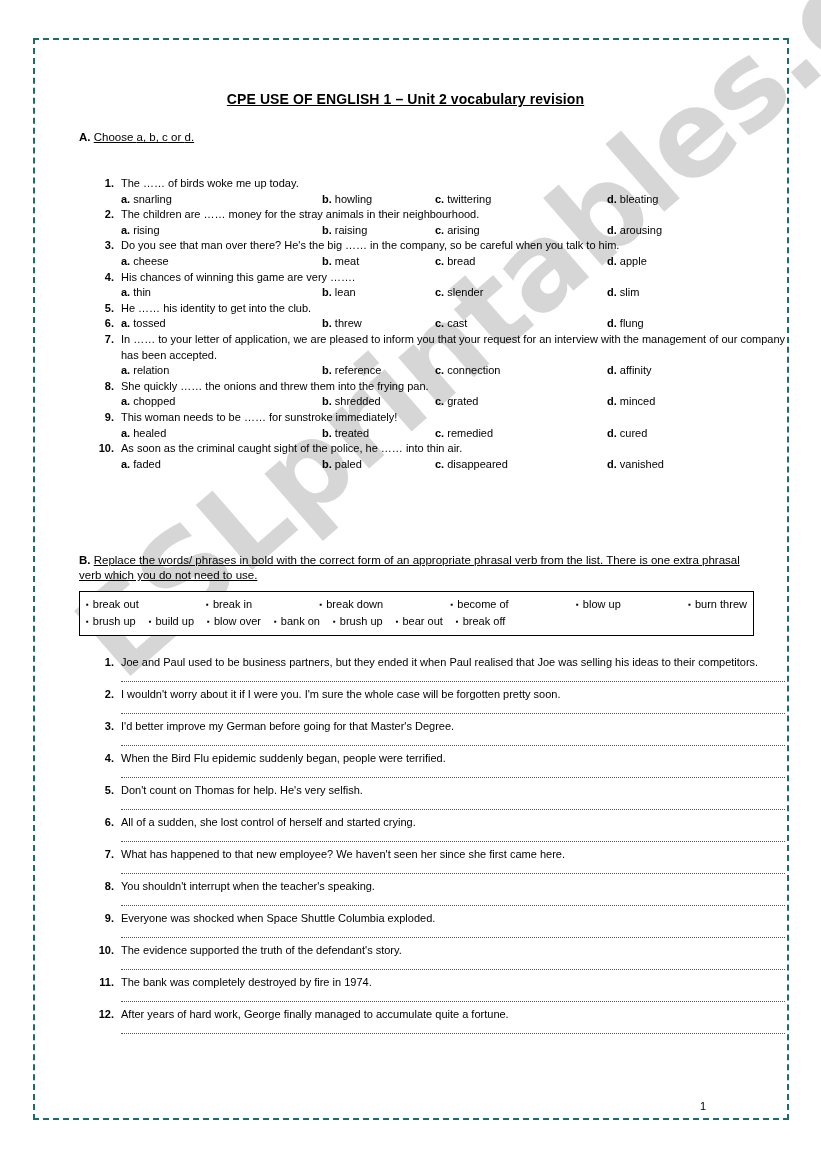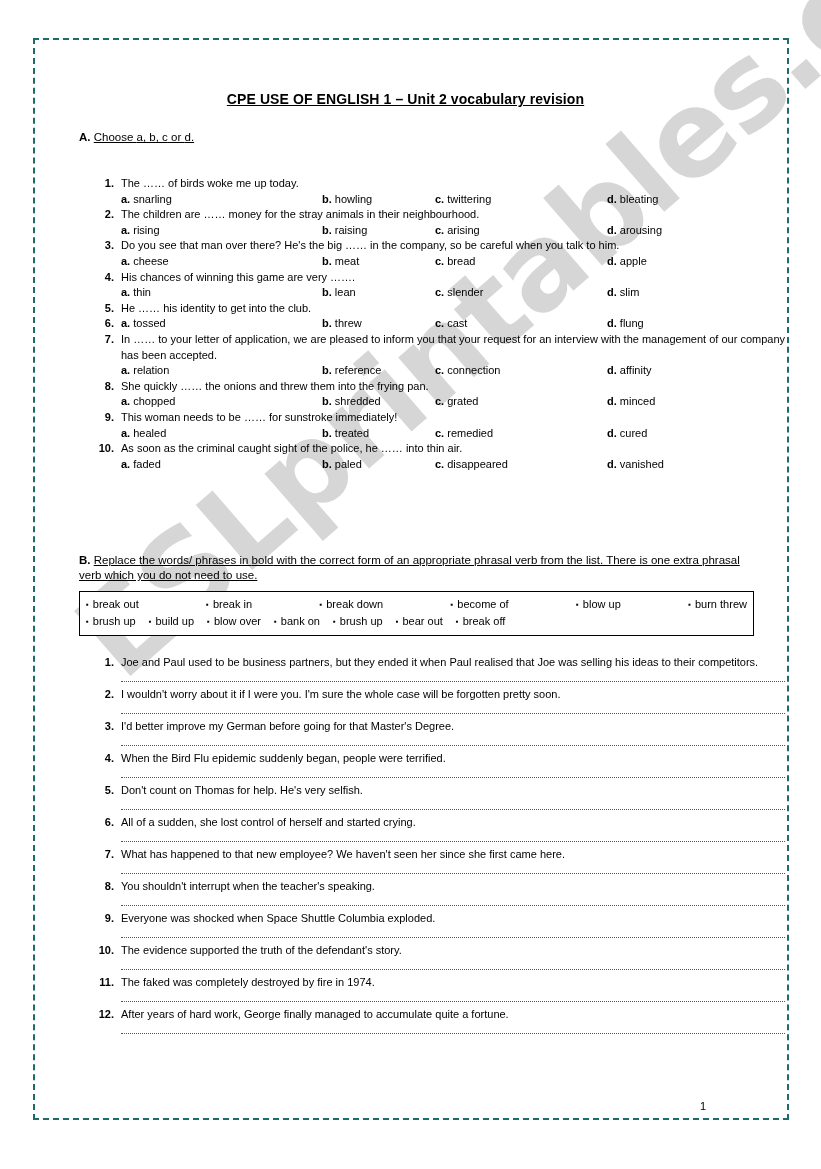--- a/index.html
+++ b/index.html
@@ -433,21 +433,21 @@
         <div class="pb-item">
           <div class="pb-row">
             <div class="pb-num">10.</div>
             <div class="pb-text"><span>The evidence </span><b>supported the truth of</b><span> the defendant's story.</span></div>
           </div>
           <div class="pb-blank"></div>
         </div>
         <div class="pb-item">
           <div class="pb-row">
             <div class="pb-num">11.</div>
-            <div class="pb-text"><span>The faked </span><b>was completely destroyed by fire</b><span> in 1974.</span></div>
+            <div class="pb-text"><span>The bank </span><b>was completely destroyed by fire</b><span> in 1974.</span></div>
           </div>
           <div class="pb-blank"></div>
         </div>
         <div class="pb-item">
           <div class="pb-row">
             <div class="pb-num">12.</div>
             <div class="pb-text"><span>After years of hard work, George finally managed to </span><b>accumulate</b><span> quite a fortune.</span></div>
           </div>
           <div class="pb-blank"></div>
         </div>

